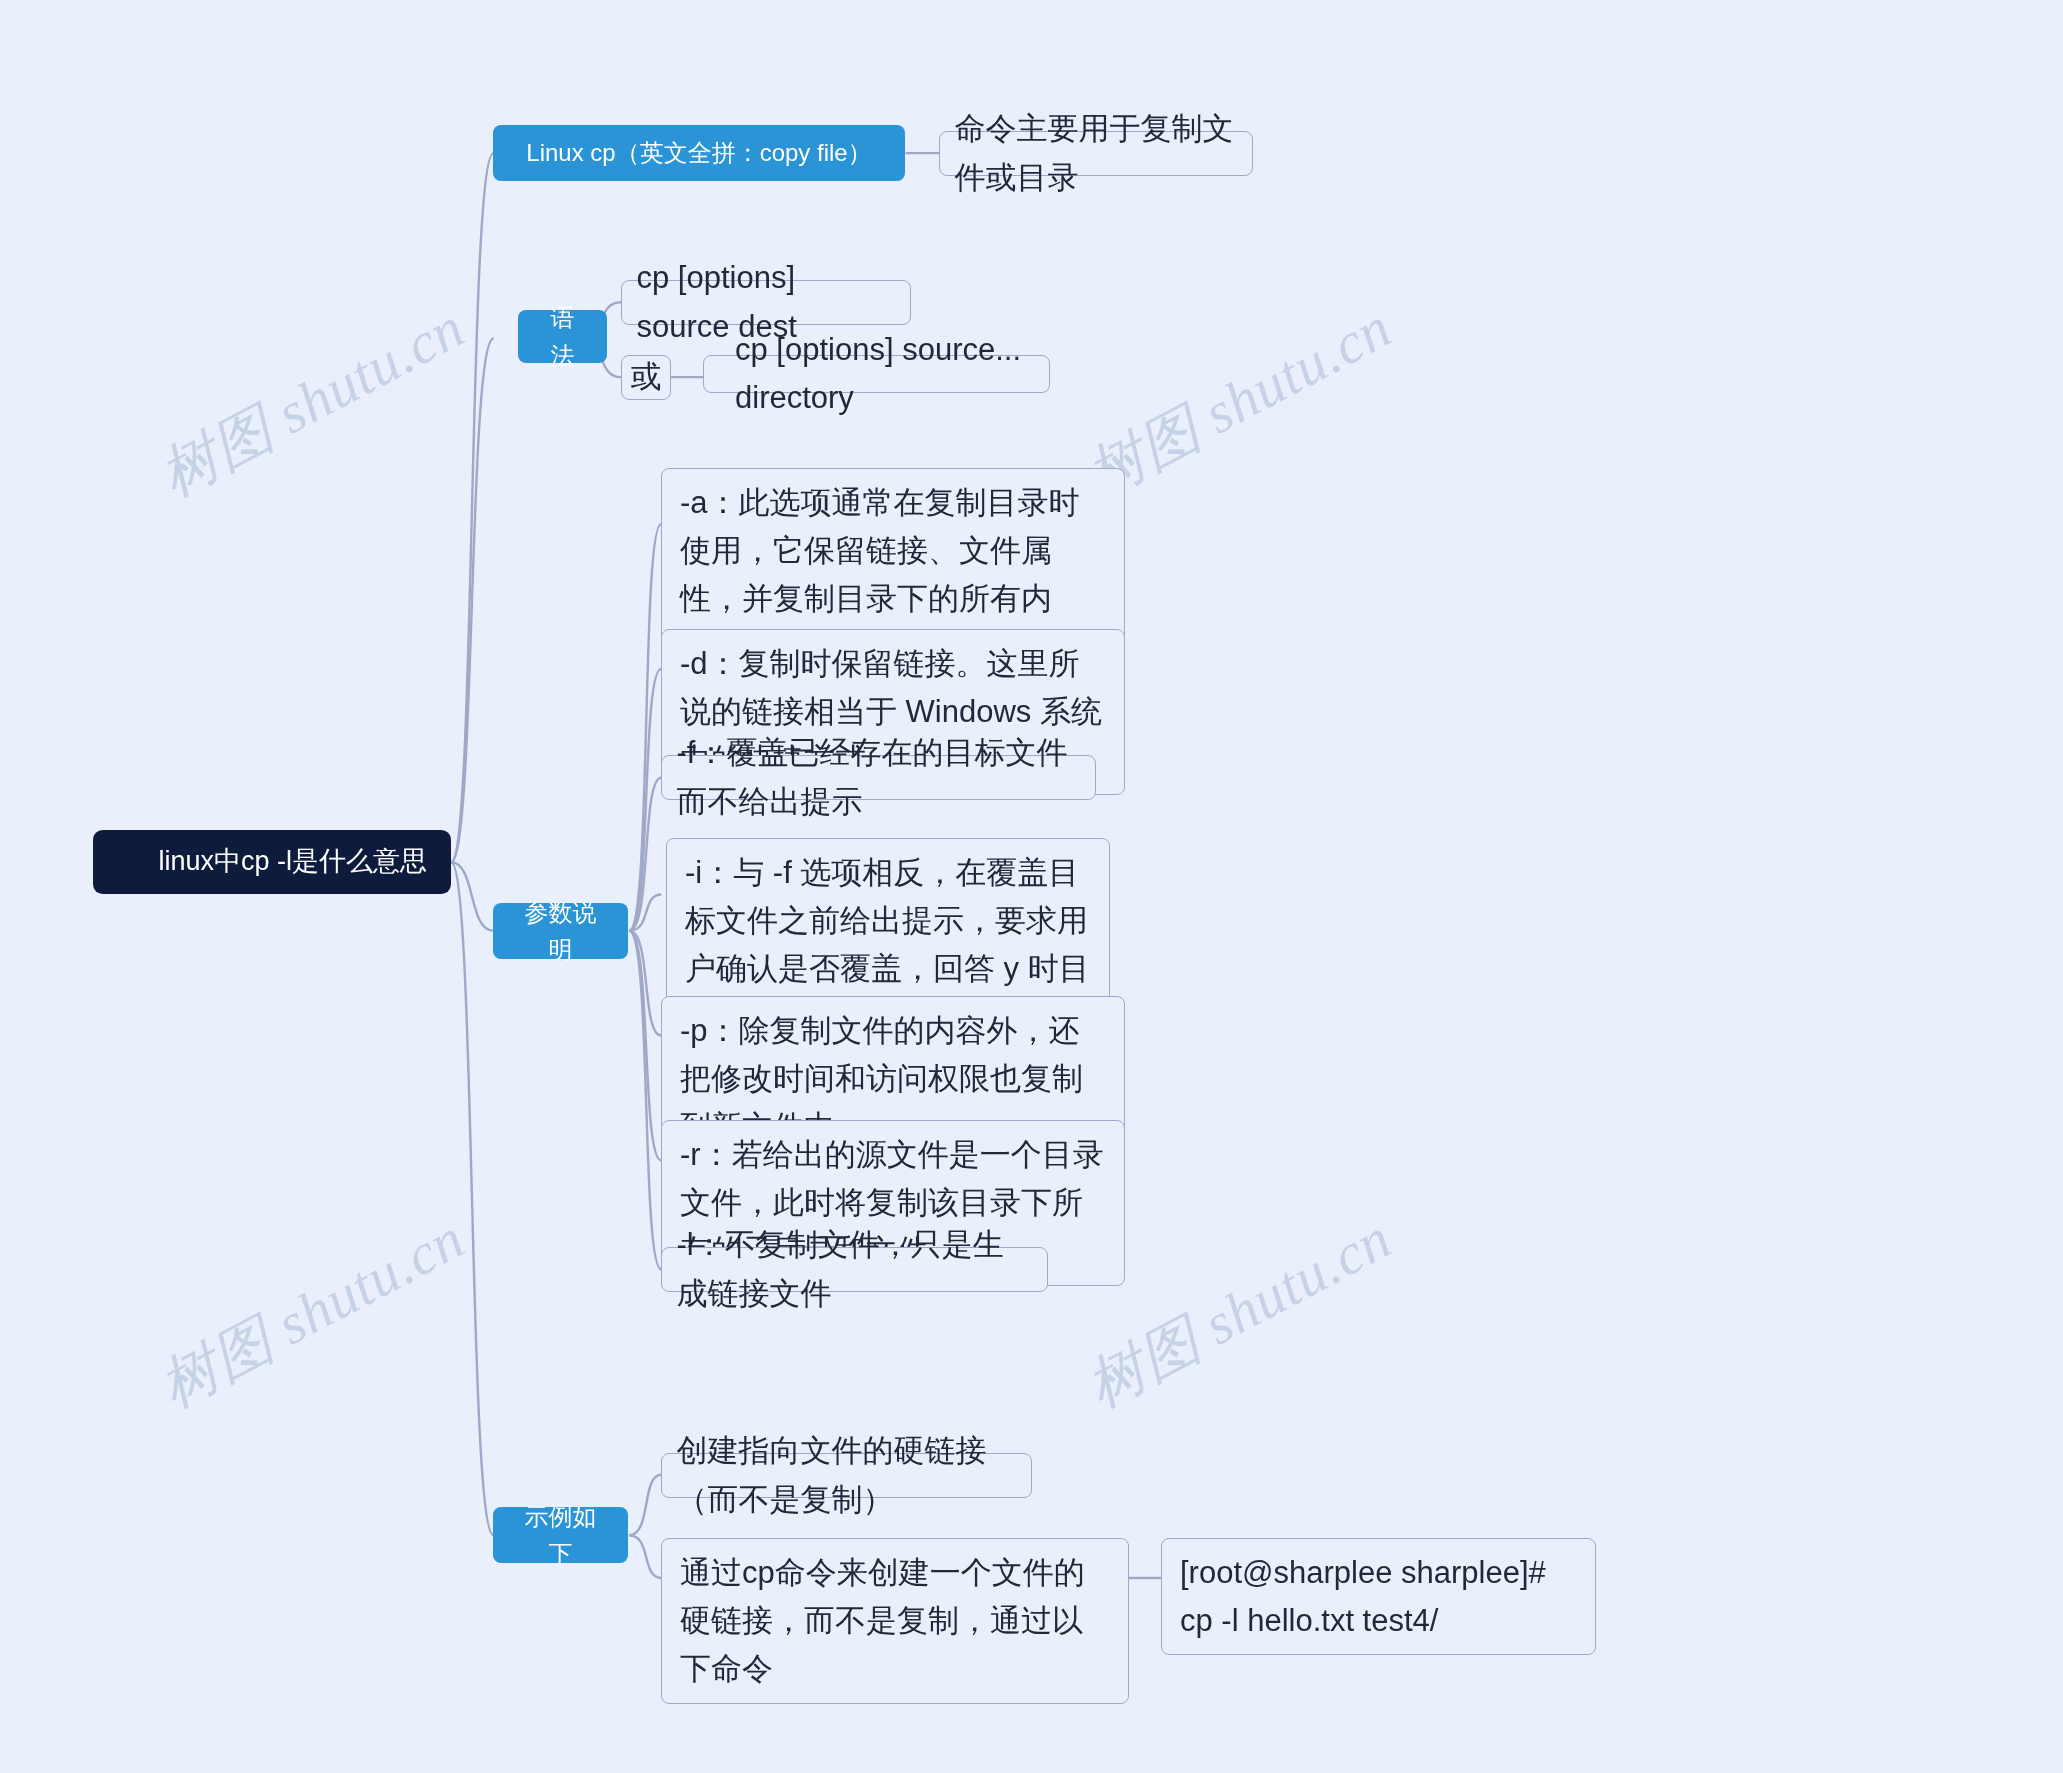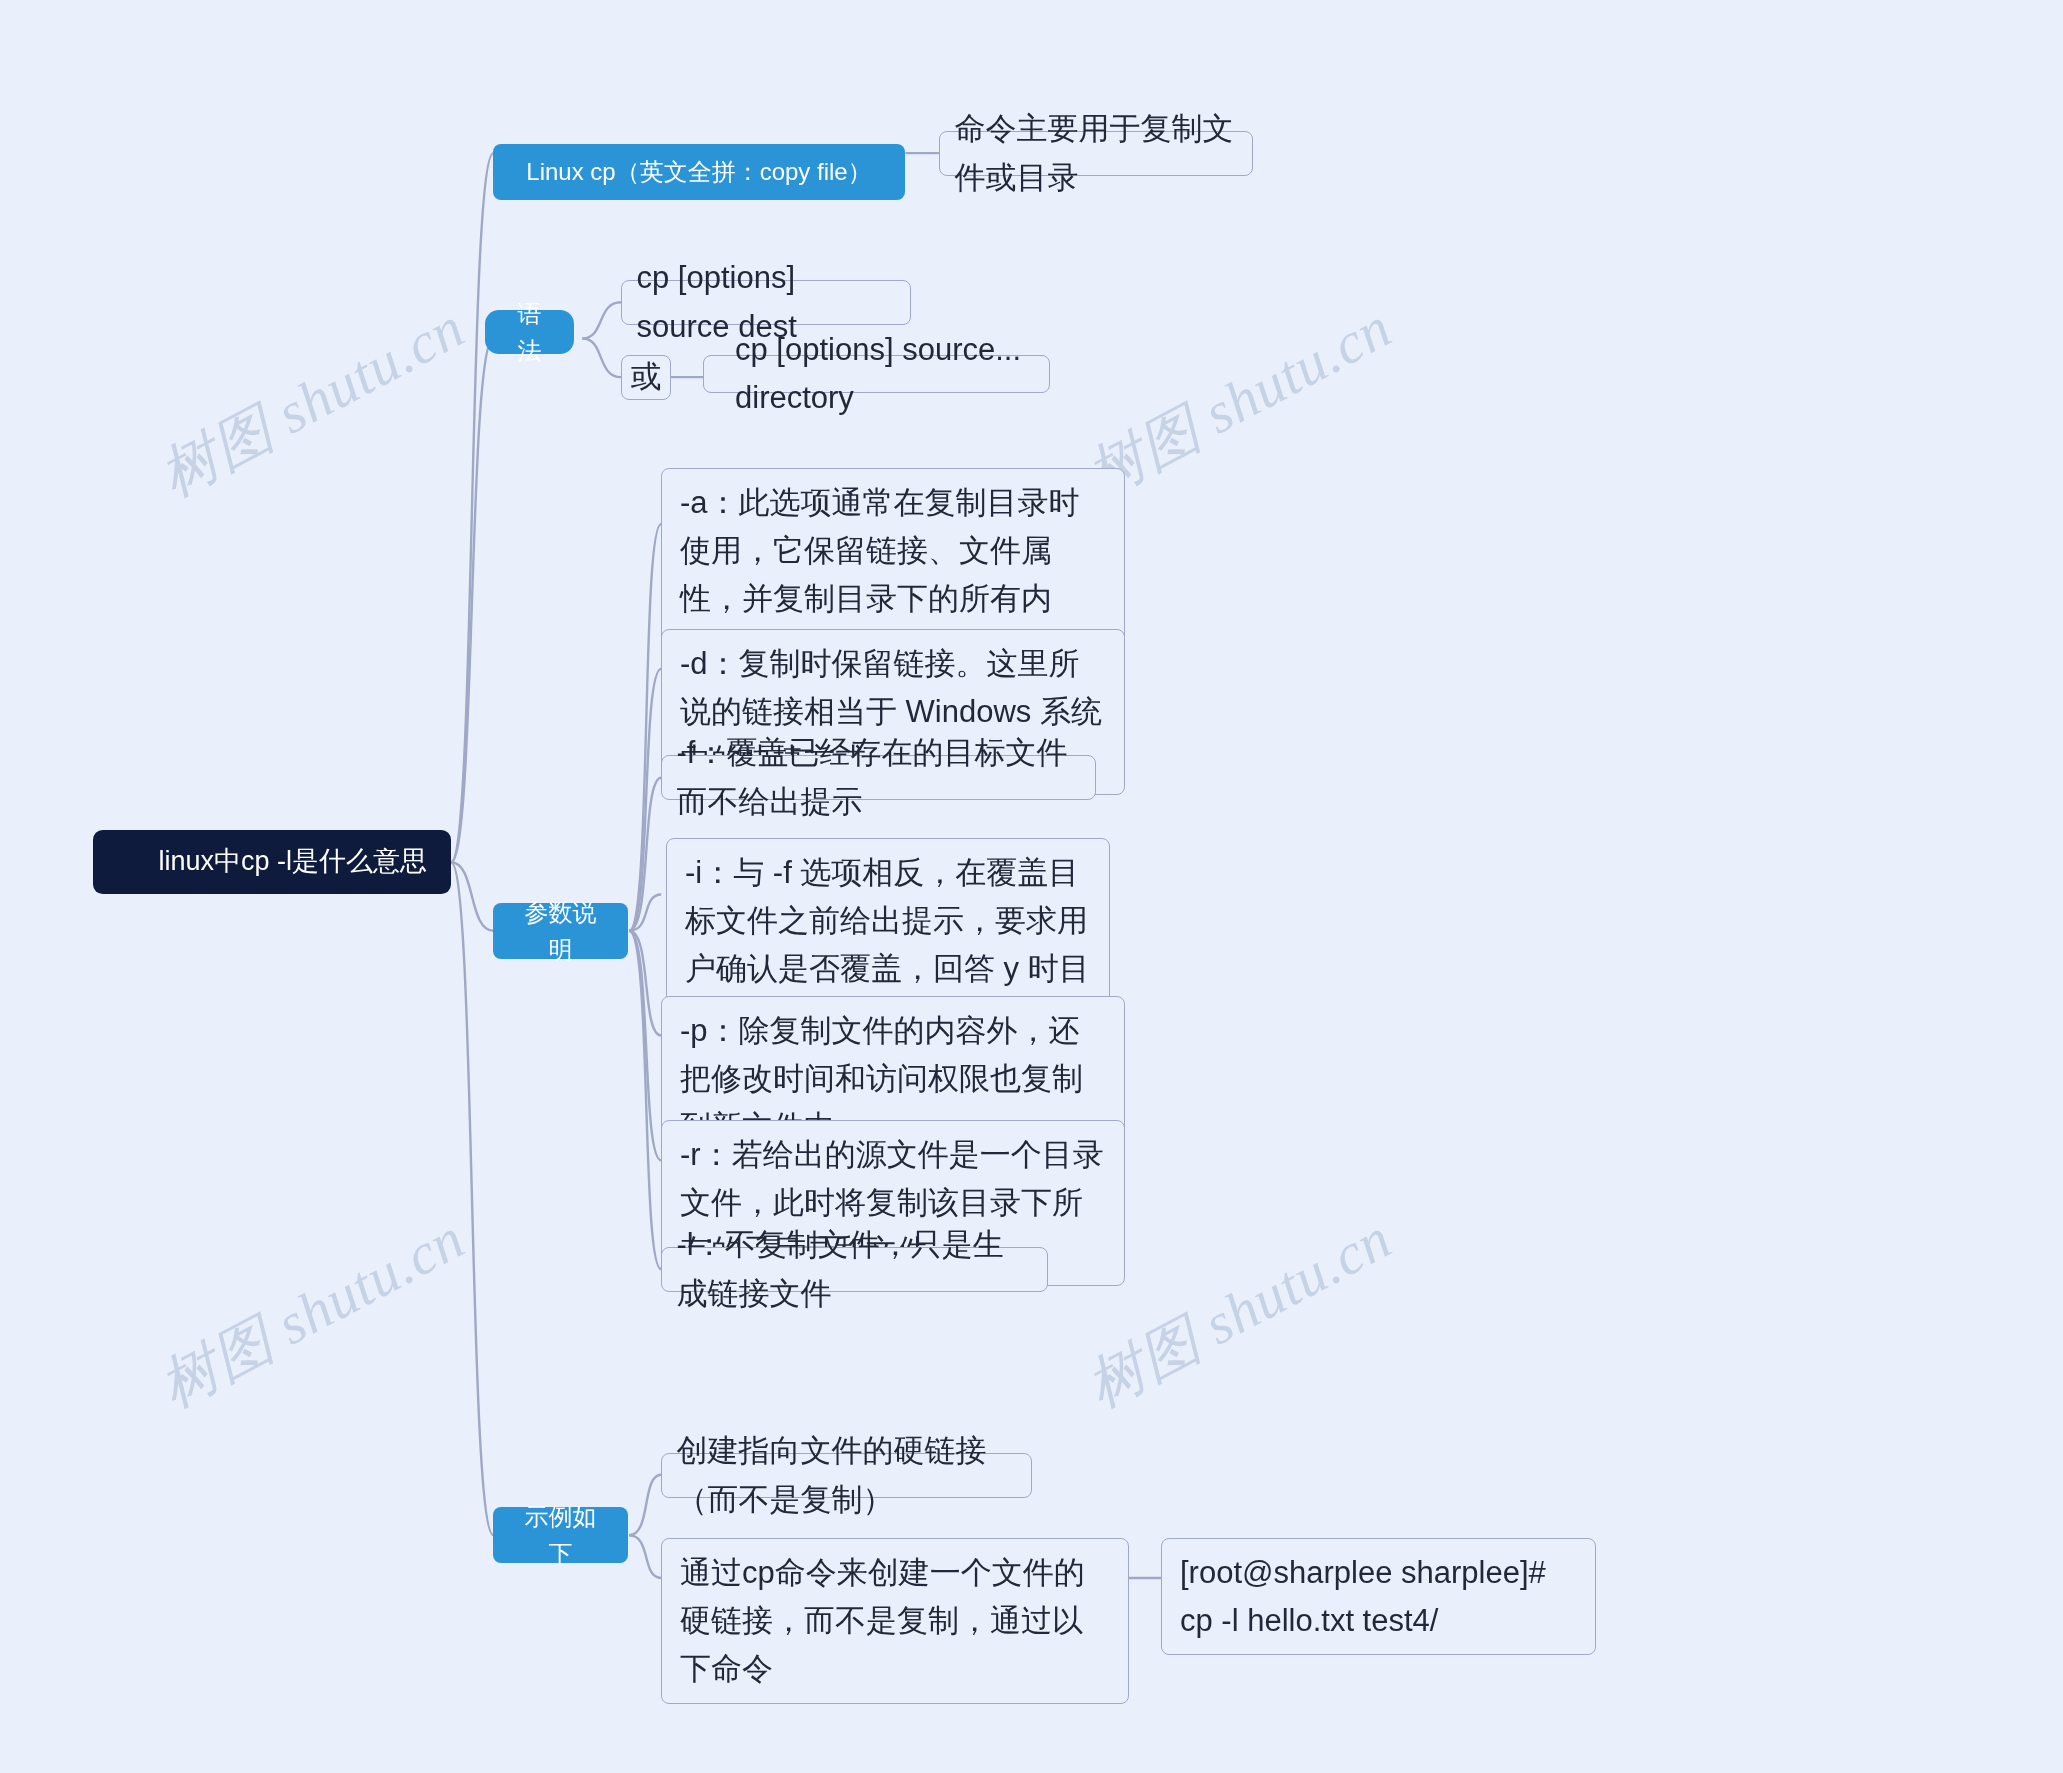--- a/index.html
+++ b/index.html
@@ -112,28 +112,28 @@
 
   <path d="M780,1905 C808,1905 795,1958 820,1958"></path>
 
   <path d="M1400,1958 L1440,1958"></path>
 </svg>
 
 <div class="node root-node" style="left:93px; top:830px; width:358px; height:64px;justify-content:flex-end;">
   <span>linux中cp -l是什么意思</span>
 </div>
 
-<div class="node blue-node" style="left:493px; top:125px; width:412px; height:56px;margin-top:19px;">
+<div class="node blue-node" style="left:493px; top:125px; width:412px; height:56px;">
   <span>Linux cp（英文全拼：copy file）</span>
 </div>
 <div class="node leaf-node leaf-small" style="left:939px; top:131px; width:314px; height:45px;">
   <span>命令主要用于复制文件或目录</span>
 </div>
 
-<div class="node blue-node" style="left:485px; top:310px; width:89px; height:44px;border-radius:14px;">
+<div class="node blue-node" style="left:518px; top:310px; width:89px; height:53px;">
   <span>语法</span>
 </div>
 <div class="node leaf-node leaf-small" style="left:621px; top:280px; width:290px; height:45px;">
   <span>cp [options] source dest</span>
 </div>
 <div class="node leaf-node leaf-small" style="left:621px; top:355px; width:50px; height:45px; justify-content:center;">
   <span>或</span>
 </div>
 <div class="node leaf-node leaf-small" style="left:703px; top:355px; width:347px; height:38px;padding-left:31px;">
   <span>cp [options] source... directory</span>

